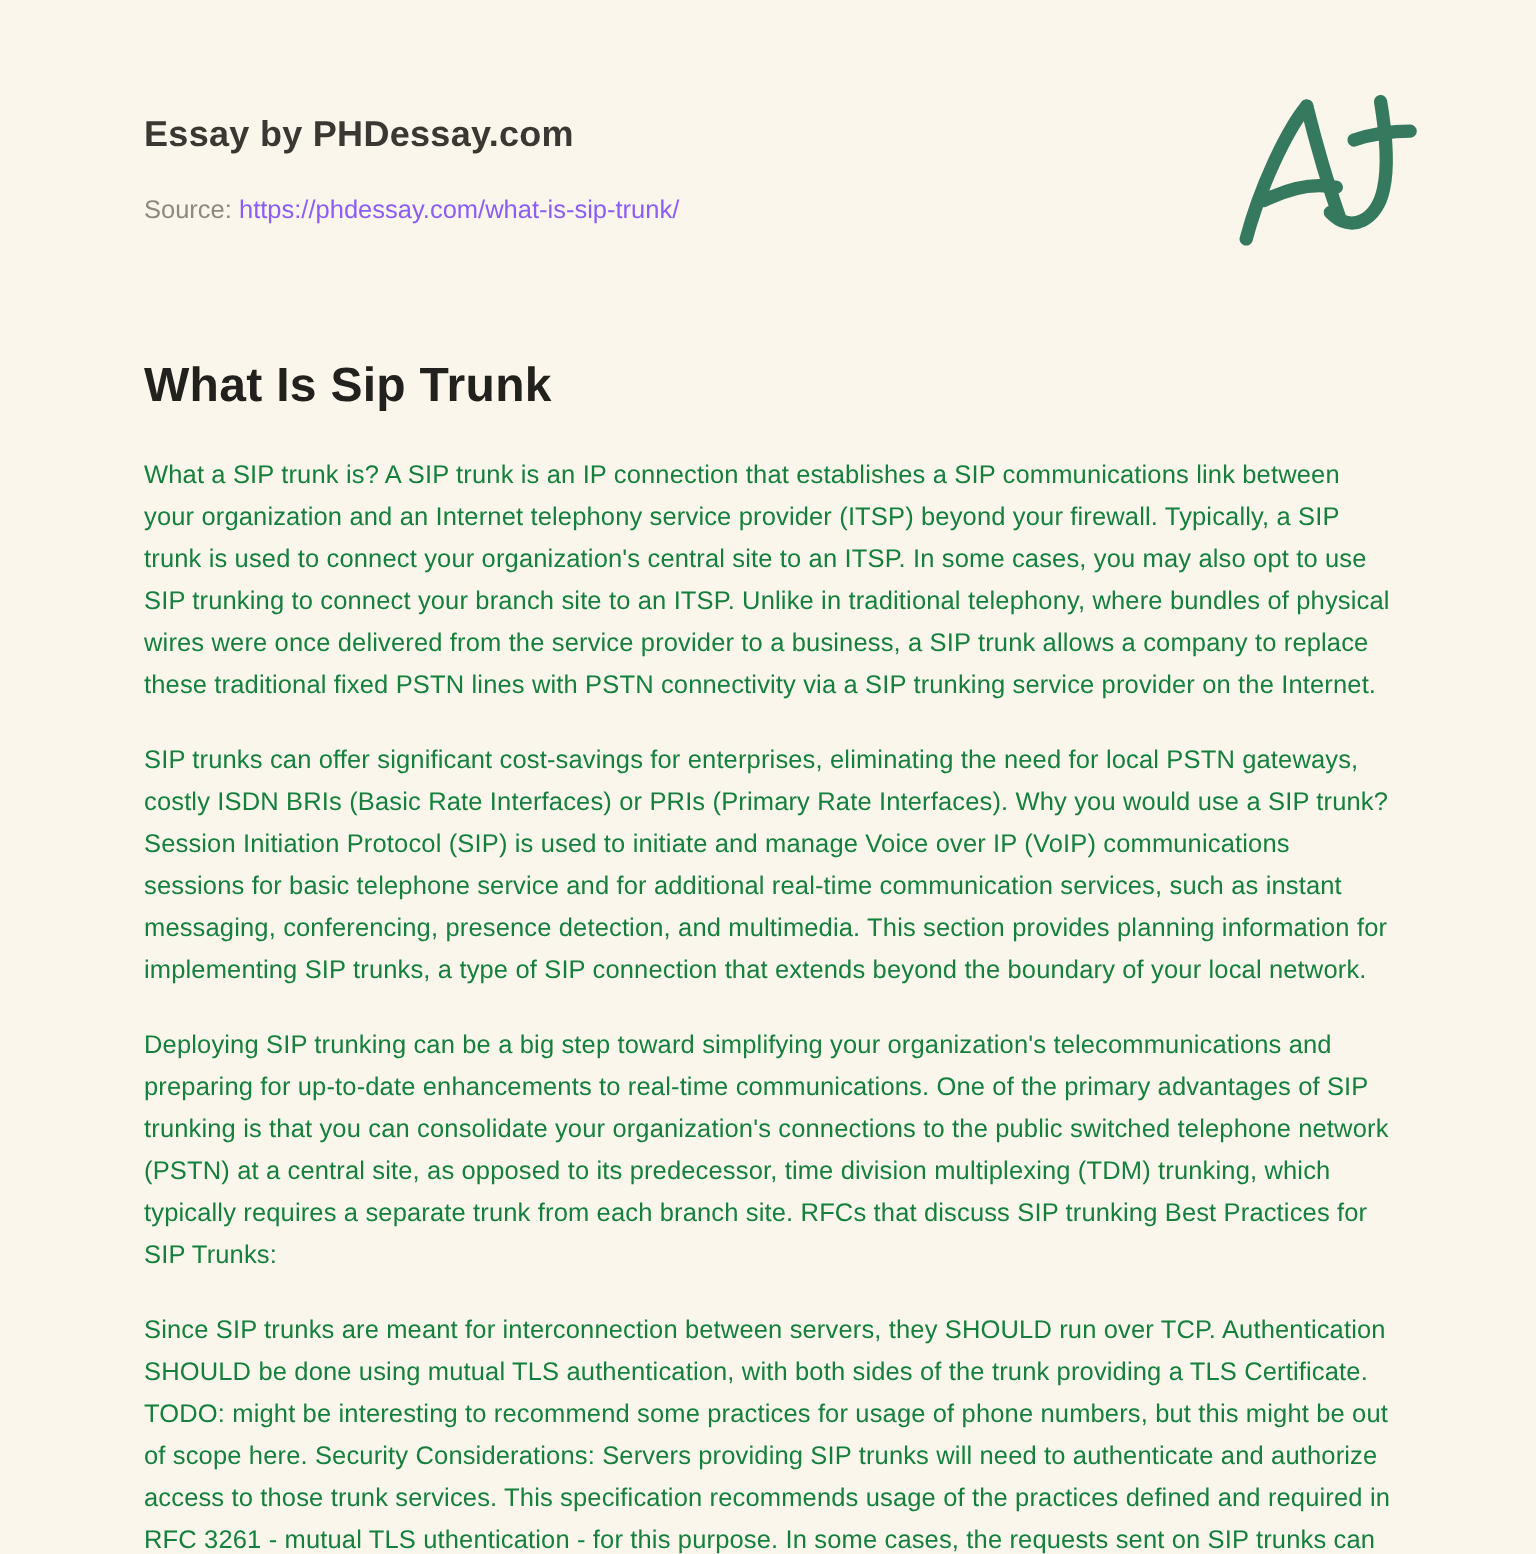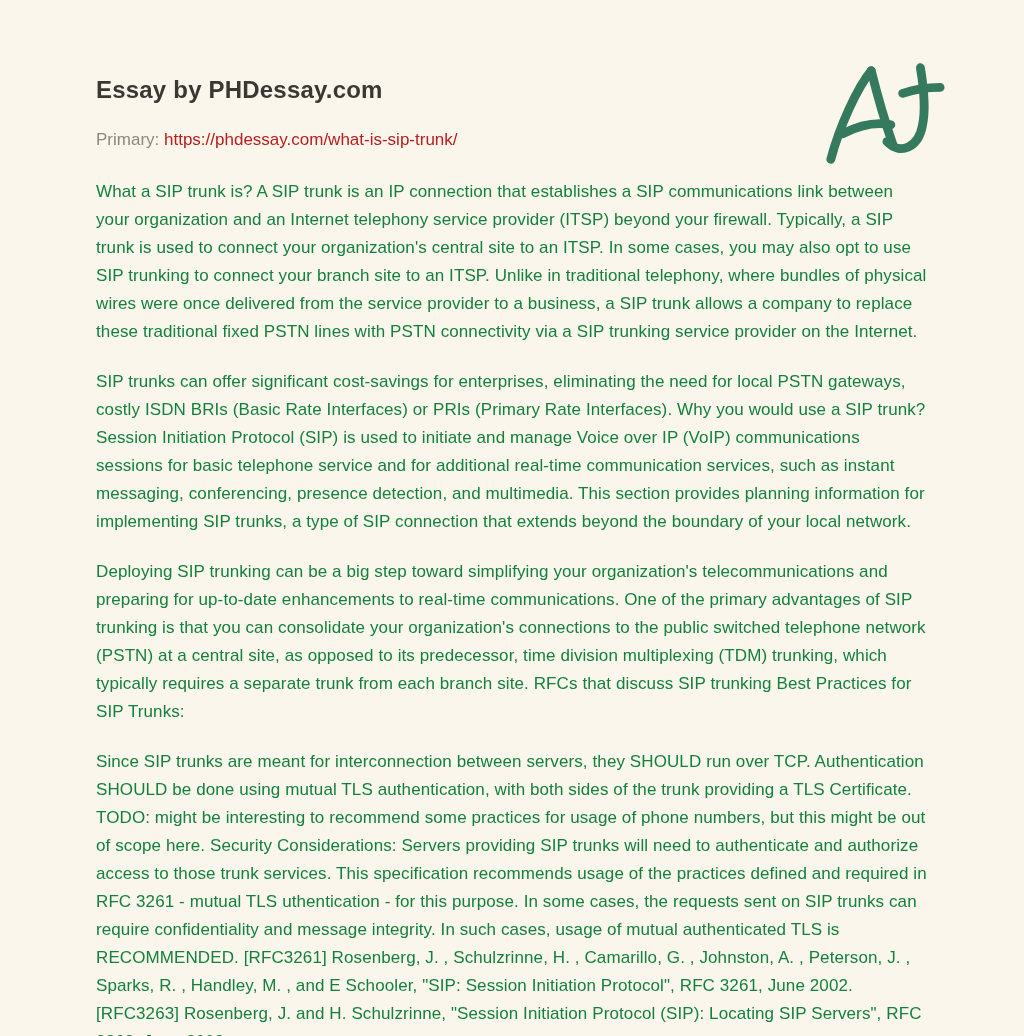--- a/index.html
+++ b/index.html
@@ -28,21 +28,21 @@
     color: #3b3834;
     letter-spacing: 0.2px;
     margin: 0;
   }
   .source-line {
     margin-top: 26px;
     font-size: 17px;
     color: #8d8880;
   }
   .source-link {
-    color: #b91c1c;
+    color: #8b5cf6;
     text-decoration: none;
     cursor: pointer;
   }
   .logo {
     position: absolute;
     top: 60px;
     right: 78px;
     width: 128px;
     height: 110px;
   }
@@ -66,39 +66,40 @@
   }
 </style>
 </head>
 <body>
 
 <div class="page">
 
   <h1 class="site-header-title">Essay by PHDessay.com</h1>
 
   <div class="source-line">
-    <span>Primary:</span>
+    <span>Source:</span>
     <a class="source-link">https://phdessay.com/what-is-sip-trunk/</a>
   </div>
 
   <div class="logo">
     <svg viewBox="0 0 130 110" width="128" height="110" fill="none" stroke="#35795e" stroke-width="9" stroke-linecap="round" stroke-linejoin="round">
 
       <path d="M13,100 C22,66 40,27 54,10"></path>
 
       <path d="M54,10 C60,34 68,62 76,85"></path>
 
       <path d="M25,74 C43,65 60,62 74,65"></path>
 
       <path d="M86,33 C98,29 112,27 124,27"></path>
 
       <path d="M104,7 C107,25 110,48 106,66 C102,87 84,97 70,82"></path>
     </svg>
   </div>
 
+  <h2 class="essay-title">What Is Sip Trunk</h2>
 
   <div class="essay-body">
     <p>What a SIP trunk is? A SIP trunk is an IP connection that establishes a SIP communications link between your organization and an Internet telephony service provider (ITSP) beyond your firewall. Typically, a SIP trunk is used to connect your organization's central site to an ITSP. In some cases, you may also opt to use SIP trunking to connect your branch site to an ITSP. Unlike in traditional telephony, where bundles of physical wires were once delivered from the service provider to a business, a SIP trunk allows a company to replace these traditional fixed PSTN lines with PSTN connectivity via a SIP trunking service provider on the Internet.</p>
     <p>SIP trunks can offer significant cost-savings for enterprises, eliminating the need for local PSTN gateways, costly ISDN BRIs (Basic Rate Interfaces) or PRIs (Primary Rate Interfaces). Why you would use a SIP trunk? Session Initiation Protocol (SIP) is used to initiate and manage Voice over IP (VoIP) communications sessions for basic telephone service and for additional real-time communication services, such as instant messaging, conferencing, presence detection, and multimedia. This section provides planning information for implementing SIP trunks, a type of SIP connection that extends beyond the boundary of your local network.</p>
     <p>Deploying SIP trunking can be a big step toward simplifying your organization's telecommunications and preparing for up-to-date enhancements to real-time communications. One of the primary advantages of SIP trunking is that you can consolidate your organization's connections to the public switched telephone network (PSTN) at a central site, as opposed to its predecessor, time division multiplexing (TDM) trunking, which typically requires a separate trunk from each branch site. RFCs that discuss SIP trunking Best Practices for SIP Trunks:</p>
     <p>Since SIP trunks are meant for interconnection between servers, they SHOULD run over TCP. Authentication SHOULD be done using mutual TLS authentication, with both sides of the trunk providing a TLS Certificate. TODO: might be interesting to recommend some practices for usage of phone numbers, but this might be out of scope here. Security Considerations: Servers providing SIP trunks will need to authenticate and authorize access to those trunk services. This specification recommends usage of the practices defined and required in RFC 3261 - mutual TLS uthentication - for this purpose. In some cases, the requests sent on SIP trunks can require confidentiality and message integrity. In such cases, usage of mutual authenticated TLS is RECOMMENDED. [RFC3261] Rosenberg, J. , Schulzrinne, H. , Camarillo, G. , Johnston, A. , Peterson, J. , Sparks, R. , Handley, M. , and E Schooler, "SIP: Session Initiation Protocol", RFC 3261, June 2002. [RFC3263] Rosenberg, J. and H. Schulzrinne, "Session Initiation Protocol (SIP): Locating SIP Servers", RFC 3263, June 2002.</p>
 
   </div>
 
 </div>

